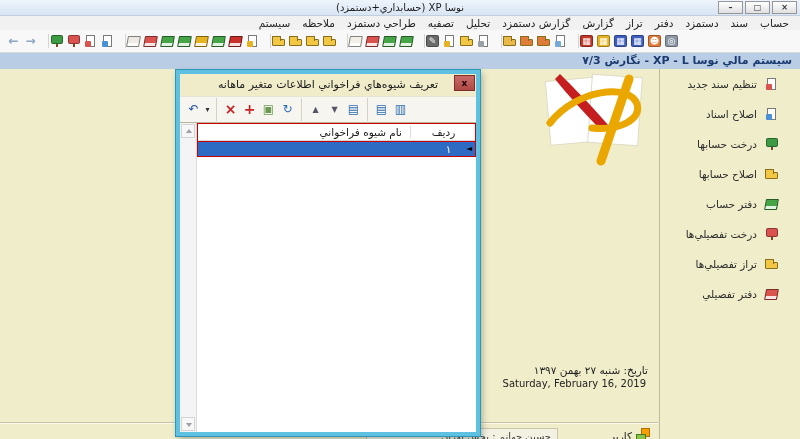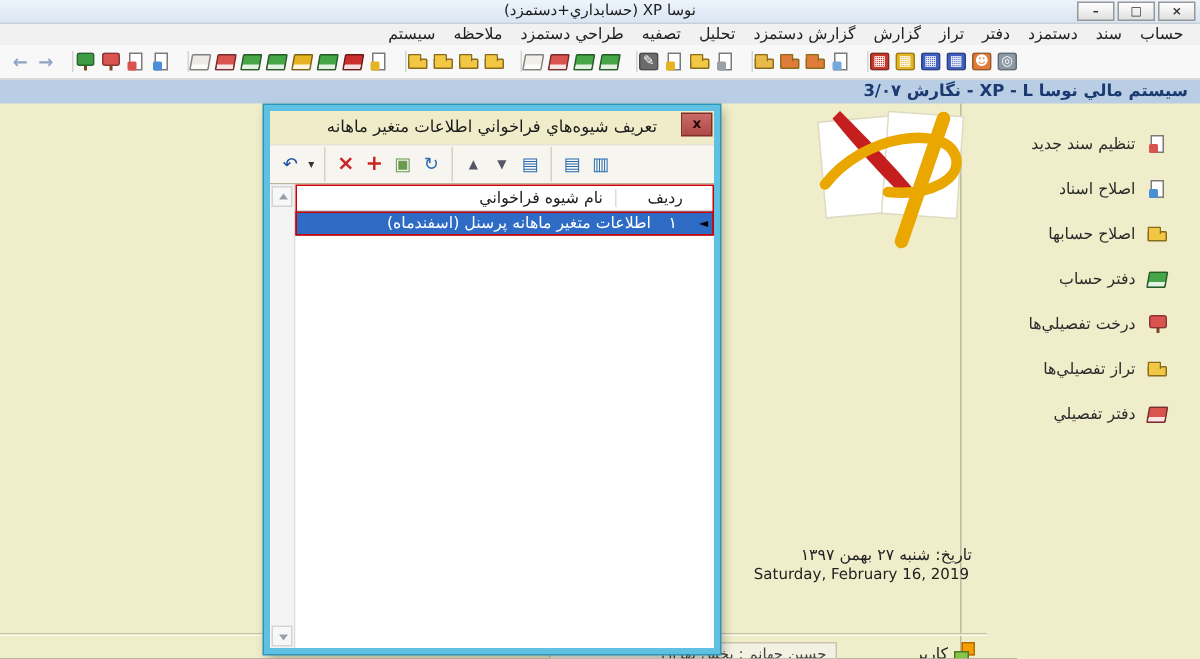--- a/index.html
+++ b/index.html
@@ -40,22 +40,22 @@
   .tbi.pin::after{content:"";position:absolute;left:3px;top:2px;width:10px;height:7px;
        background:var(--c);border:1px solid rgba(0,0,0,.35);border-radius:2px;z-index:-1;}
   .tbi.sq{color:#fff;font-size:9px;}
   .tbi.sq::before{content:"";position:absolute;left:2px;right:2px;top:2px;bottom:2px;
        background:var(--c);border:1px solid rgba(0,0,0,.3);border-radius:2px;z-index:-1;}
   
   .appheader{position:absolute;top:53px;left:0;right:0;height:16px;background:#b9cee4;direction:rtl;}
   .appheader-text{font-size:11px;font-weight:bold;color:#1a3a70;line-height:16px;padding:0 8px;display:block;text-align:right;}
   
   .main{position:absolute;top:69px;left:0;right:0;bottom:0;}
-  .sidebar{position:absolute;top:0;bottom:0;right:0;width:160px;border-left:1px solid #bcb9a0;
-           direction:rtl;padding-top:12px;box-sizing:border-box;text-align:center;}
+  .sidebar{position:absolute;top:0;bottom:0;right:0;width:141px;border-left:1px solid #bcb9a0;
+           direction:rtl;padding-top:0;box-sizing:border-box;text-align:center;}
   .side-item{display:flex;align-items:center;gap:6px;padding-right:20px;height:30px;direction:rtl;cursor:default;}
   .side-label{font-size:10.5px;color:#2b2b2b;}
   
   .logo{position:absolute;top:2px;right:142px;width:126px;height:95px;}
   
   .infoblock{position:absolute;right:152px;top:294px;width:185px;direction:rtl;text-align:right;
              font-size:10.5px;color:#222;line-height:14px;}
   .info-en{direction:ltr;text-align:right;padding-right:2px;font-size:10px;}
   
   .divider{position:absolute;left:0;right:142px;top:353px;height:0;
@@ -217,37 +217,41 @@
       <span class="tbi sq" style="--c: #3f5fbf;">▦</span>
 
       <span class="tbi sq" style="--c: #3f5fbf;">▦</span>
 
       <span class="tbi sq" style="--c: #e07b39;">☻</span>
 
       <span class="tbi sq" style="--c: #8d99a6;">◎</span>
     </div>
 
   <div class="appheader">
-    <span class="appheader-text">سيستم مالي نوسا XP - L - نگارش 3/۰۷</span>
+    <span class="appheader-text">سيستم مالي نوسا XP - L - نگارش ۷/3</span>
   </div>
 
   <div class="main">
 
     <div class="sidebar">
 
         <div class="side-item">
           <span class="tbi dc" style="--c: #d9534f;"></span>
           <span class="side-label">تنظيم سند جديد</span>
         </div>
 
         <div class="side-item">
           <span class="tbi dc" style="--c: #4a90d9;"></span>
           <span class="side-label">اصلاح اسناد</span>
         </div>
 
+        <div class="side-item">
+          <span class="tbi pin" style="--c: #3d9b43;"></span>
+          <span class="side-label">درخت حسابها</span>
+        </div>
 
         <div class="side-item">
           <span class="tbi fd" style="--c: #f2c744;"></span>
           <span class="side-label">اصلاح حسابها</span>
         </div>
 
         <div class="side-item">
           <span class="tbi bk" style="--c: #46a546;"></span>
           <span class="side-label">دفتر حساب</span>
         </div>
@@ -329,21 +333,20 @@
       <div class="grid">
         <div class="grid-head">
           <span class="gh-num">رديف</span>
           <span class="gh-name">نام شيوه فراخواني</span>
         </div>
         <div>
 
             <div class="grid-row selected">
               <span class="gr-marker">◄</span>
               <span class="gr-num">۱</span>
-              <span class="gr-name">اطلاعات متغير ماهانه پرسنل (اسفندماه)</span>
             </div>
           </div>
         <div class="focus-rect"></div>
       </div>
     </div>
   </div>
 
 </div>
 
 </body></html>

